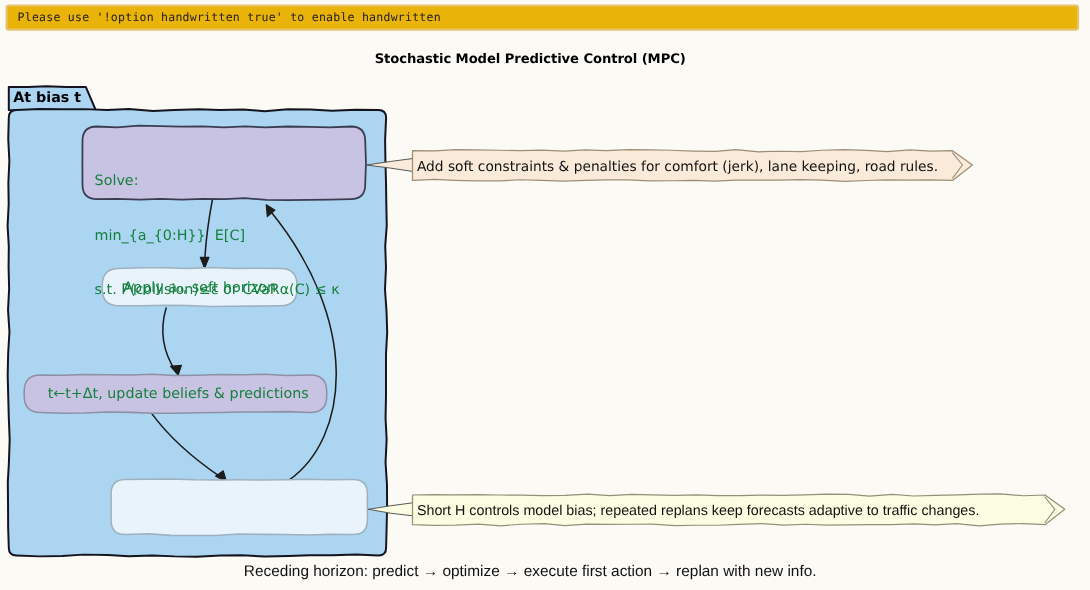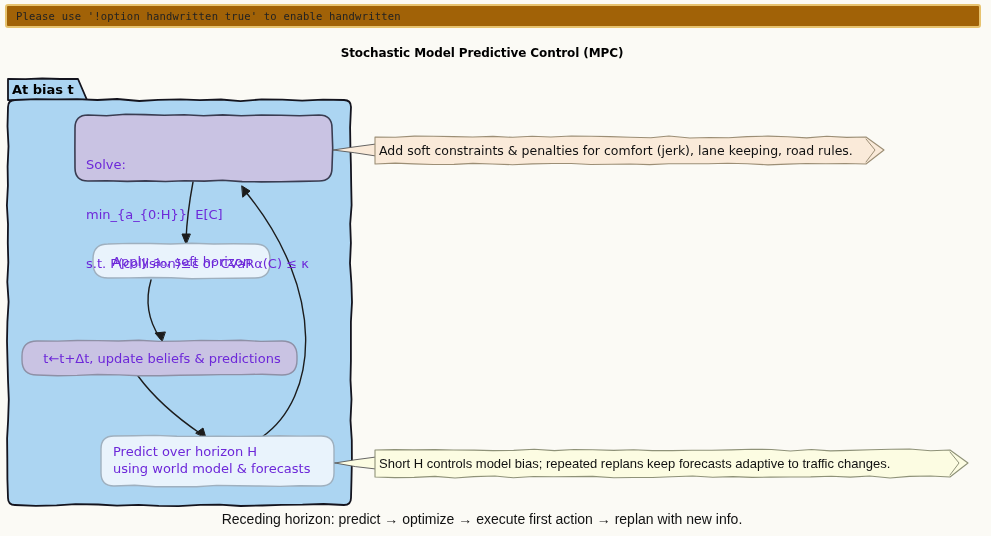--- a/index.html
+++ b/index.html
@@ -2,32 +2,32 @@
 <html><head>
 <meta charset="utf-8">
 <style>
   html,body{margin:0;padding:0;}
   body{width:991px;height:536px;background:#fbfaf5;overflow:hidden;
        font-family:"DejaVu Sans",sans-serif;}
   .stage{position:relative;width:991px;height:536px;}
   svg.layer{position:absolute;left:0;top:0;}
 
   .banner{position:absolute;left:5px;top:4px;width:976px;height:24px;
-          background:#a16207;border:2px solid #e7c36f;border-radius:3px;
+          background:#eab308;border:2px solid #e7c36f;border-radius:3px;
           box-sizing:border-box;display:flex;align-items:center;}
   .banner span{font-family:"DejaVu Sans Mono","Liberation Mono",monospace;
                font-size:10.5px;color:#222;padding-left:9px;letter-spacing:.2px;}
 
   .title{position:absolute;left:0;top:46px;width:964px;text-align:center;
          font-weight:bold;font-size:12px;color:#000;letter-spacing:-.1px;}
 
   .tab-label{position:absolute;left:12px;top:82px;font-weight:bold;
              font-size:13px;color:#000;}
 
-  .node-text{position:absolute;color:#6d28d9;font-size:13px;}
+  .node-text{position:absolute;color:#15803d;font-size:13px;}
   .solve-text{left:86px;top:124px;line-height:16.5px;white-space:pre;}
   .flex-center{display:flex;align-items:center;justify-content:center;
                box-sizing:border-box;text-align:center;}
   .apply-box{left:93px;top:244px;width:177px;height:34px;}
   .update-box{left:22px;top:341px;width:280px;height:34px;}
   .predict-text{left:113px;top:443px;line-height:17px;}
 
   .note-text{position:absolute;color:#111;display:flex;align-items:center;}
   .note1{left:379px;top:137px;width:492px;height:27px;font-size:12.5px;}
   .note2{left:379px;top:450px;width:576px;height:27px;font-size:13px;
@@ -75,24 +75,20 @@
   <div class="node-text solve-text">
     <div>Solve:</div>
     <div>min_{a_{0:H}}  E[C]</div>
     <div>s.t. P(collision)≤ε or CVaRα(C) ≤ κ</div>
   </div>
 
   <div class="node-text flex-center apply-box">Apply a₀, soft horizon</div>
 
   <div class="node-text flex-center update-box">t←t+Δt, update beliefs &amp; predictions</div>
 
-  <div class="node-text predict-text">
-    <div>Predict over horizon H</div>
-    <div>using world model &amp; forecasts</div>
-  </div>
 
   <div class="note-text note1">Add soft constraints &amp; penalties for comfort (jerk), lane keeping, road rules.</div>
 
   <div class="note-text note2">Short H controls model bias; repeated replans keep forecasts adaptive to traffic changes.</div>
 
   <div class="caption">Receding horizon: predict → optimize → execute first action → replan with new info.</div>
 
 </div>
 
 </body></html>

